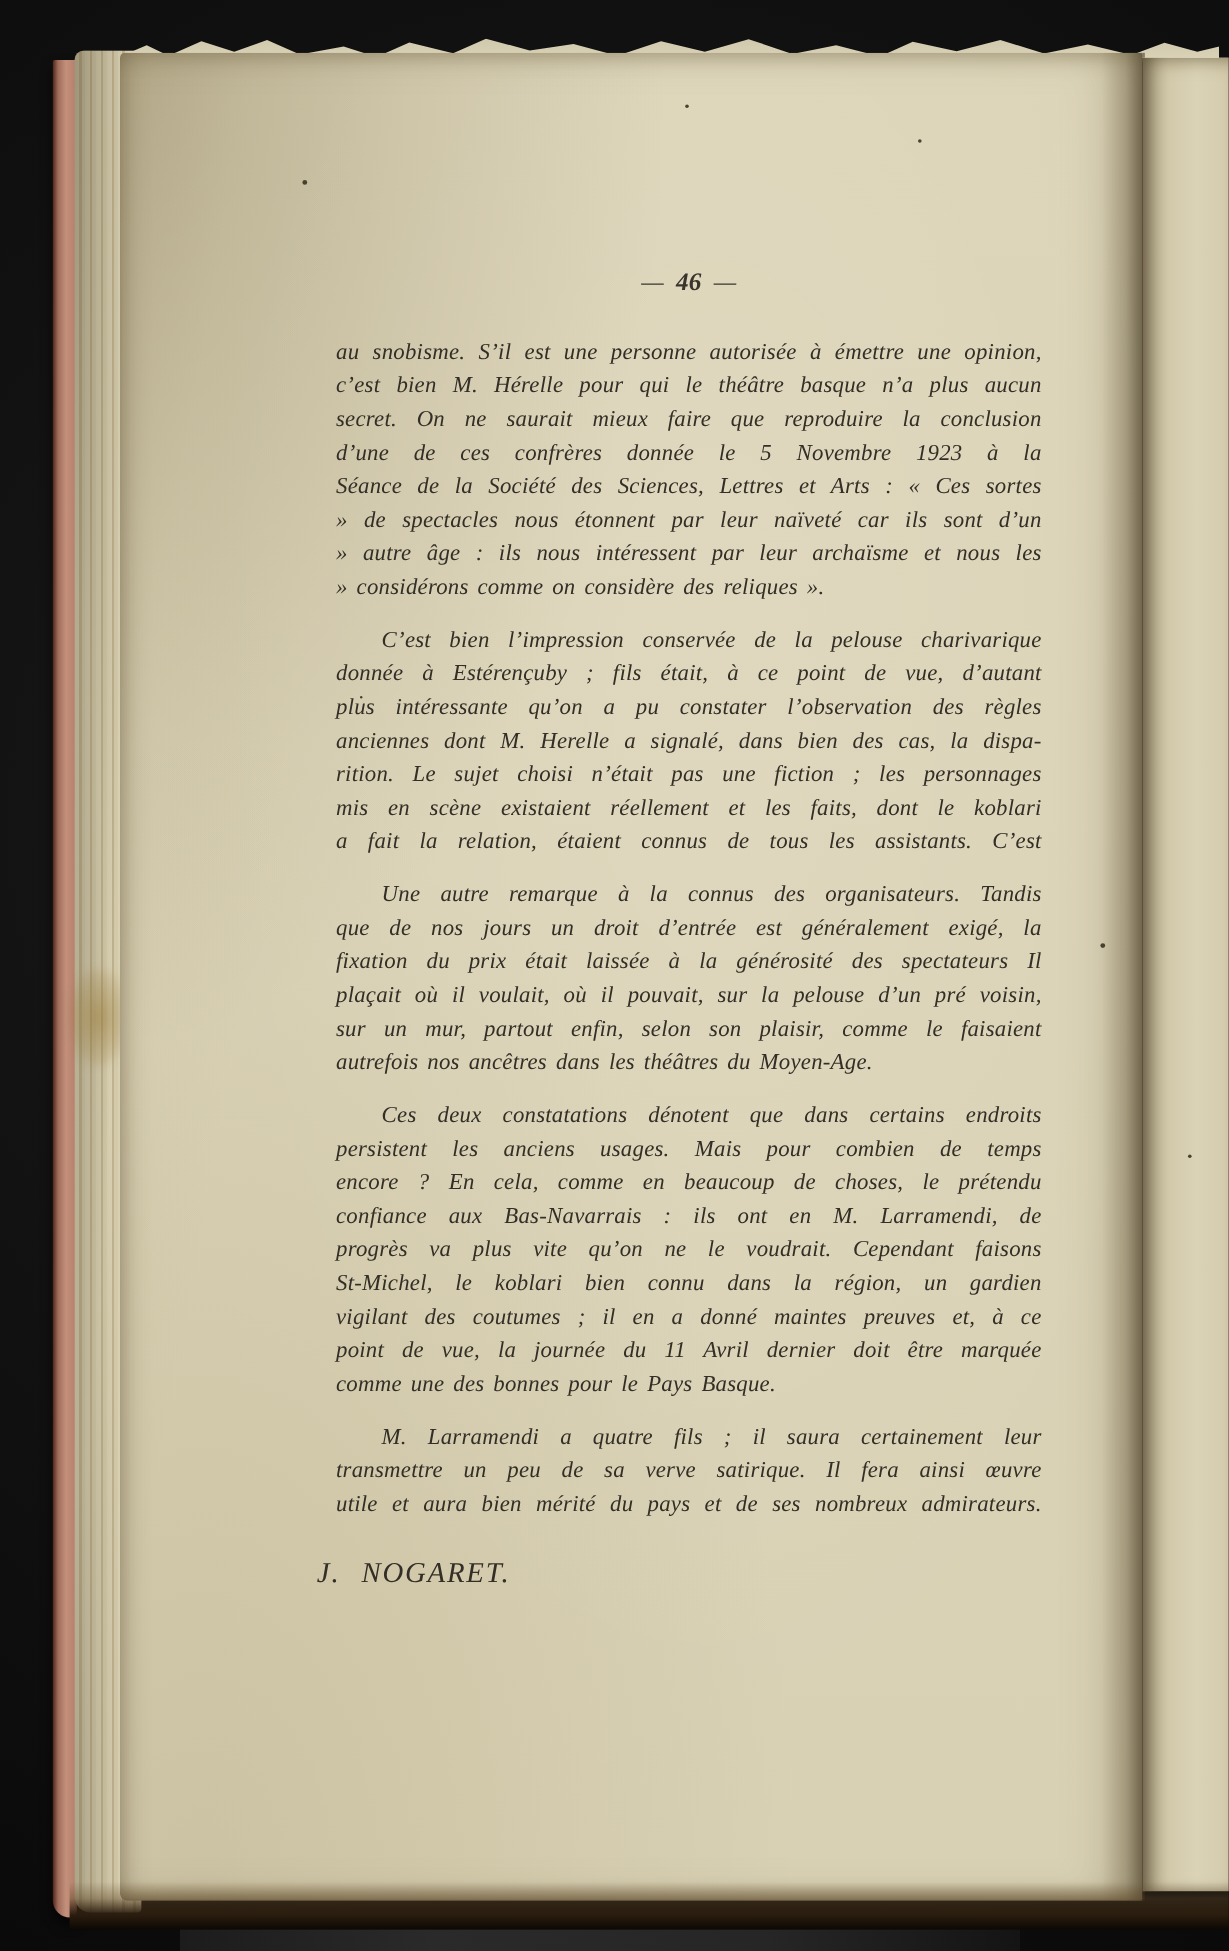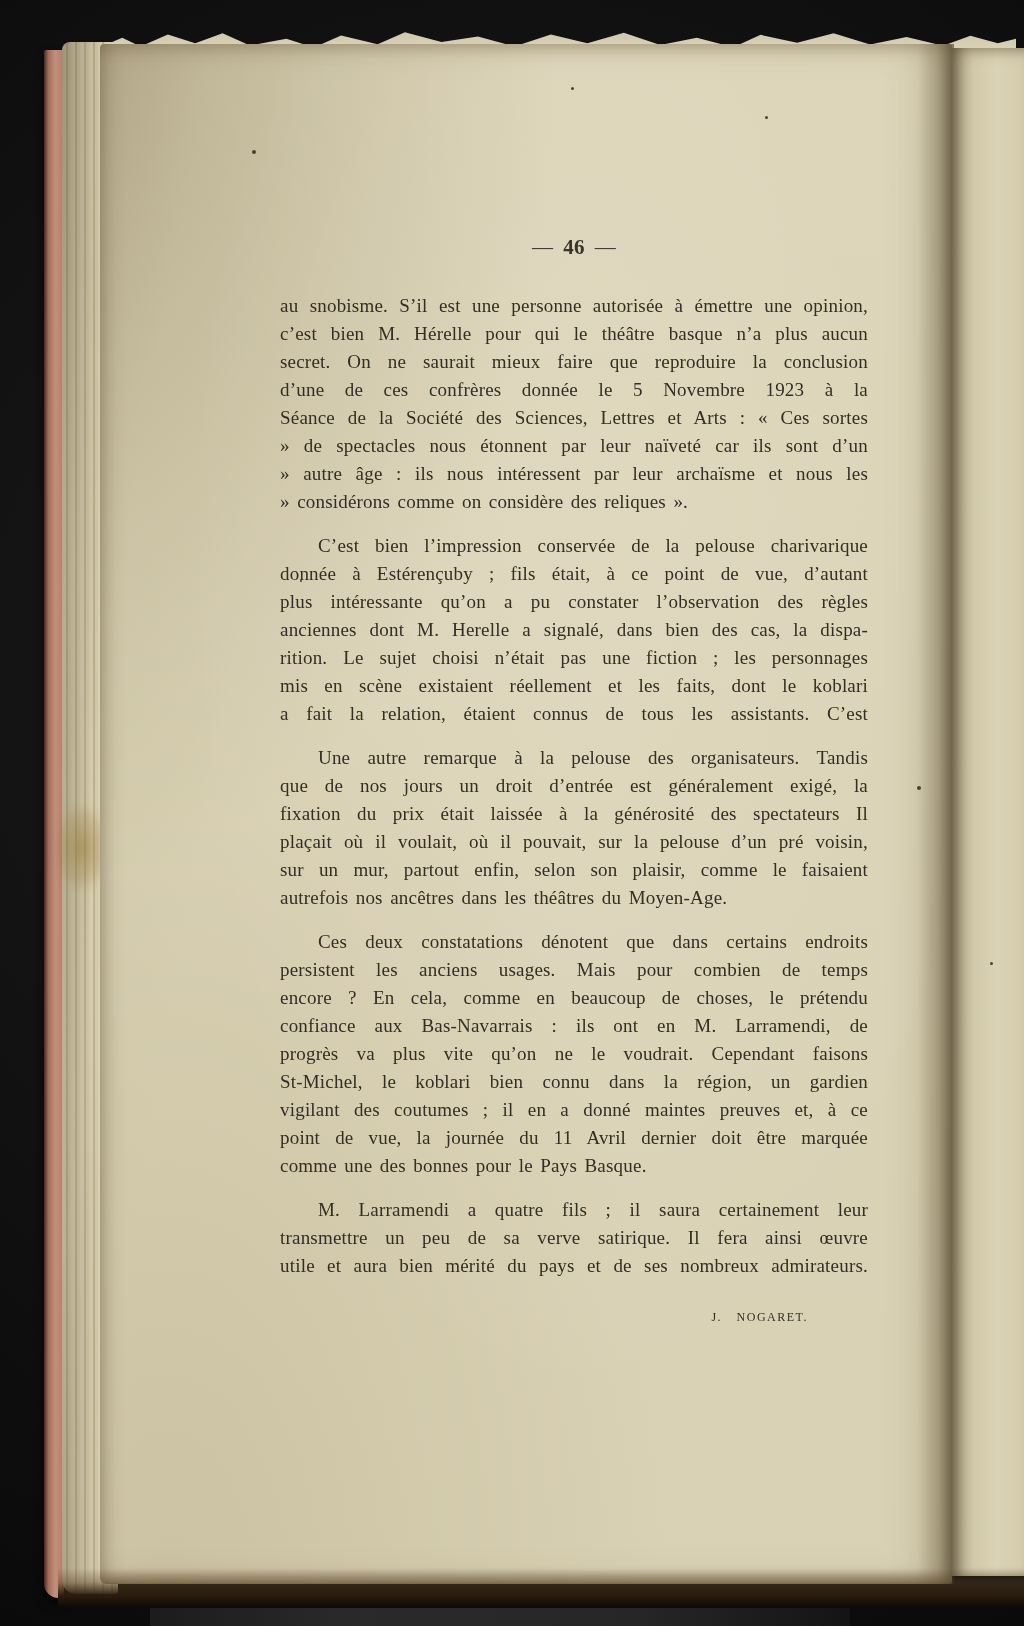--- a/index.html
+++ b/index.html
@@ -52,30 +52,30 @@
   .gutter{position:absolute;left:918px;top:44px;width:36px;height:1540px;
     background:linear-gradient(to right,transparent,rgba(95,80,50,.22) 55%,rgba(62,51,30,.48) 92%,rgba(45,37,22,.55));}
   
   .bottom-shadow{position:absolute;left:58px;top:1568px;width:966px;height:40px;
     background:linear-gradient(to bottom,rgba(120,95,55,0) 0%,rgba(96,72,40,.45) 35%,#2a1c0e 70%,#0c0804 100%);}
   .stain{position:absolute;left:56px;top:806px;width:52px;height:84px;
     background:radial-gradient(ellipse at 50% 50%, rgba(150,118,50,.55), rgba(150,118,50,.18) 60%, transparent 75%);
     filter:blur(3px);}
   .speck{position:absolute;border-radius:50%;background:#49412f;}
   
-  .text-block{position:absolute;left:264px;top:232px;width:620px;color:var(--ink,#332e26);
-    font-size:19px;letter-spacing:.2px;word-spacing:2.5px;}
+  .text-block{position:absolute;left:264px;top:220px;width:620px;color:var(--ink,#332e26);
+    font-size:19px;letter-spacing:.2px;word-spacing:2.5px;font-style:italic;}
   .pg-header{text-align:center;font-size:21px;line-height:30px;margin-bottom:30px;color:#3a352c;}
   .pg-header .num{font-weight:bold;margin:0 10px;}
   .para{margin:16px;}
   .para + .para{margin-top:11px;}
   .line{line-height:28px;text-align:justify;text-align-last:justify;white-space:normal;}
   .line.ragged{text-align-last:left;}
   .line.indent{text-indent:38px;}
-  .signature{margin-top:30px;text-align:right;padding-right:76px;font-size:12px;
+  .signature{margin-top:30px;text-align:left;padding-right:76px;font-size:24px;
     letter-spacing:1.5px;word-spacing:10px;color:#332e26;}
 </style>
 </head>
 <body>
 
 <div class="scene">
   <div class="floor"></div>
   <div class="cover-edge"></div>
   <div class="page-stack"></div>
   <div class="stain"></div>
@@ -110,21 +110,21 @@
         <div class="para">
           <div class="line indent">C’est bien l’impression conservée de la pelouse charivarique</div>
           <div class="line">donnée à Estérençuby ; fils était, à ce point de vue, d’autant</div>
           <div class="line">plus intéressante qu’on a pu constater l’observation des règles</div>
           <div class="line">anciennes dont M. Herelle a signalé, dans bien des cas, la dispa-</div>
           <div class="line">rition. Le sujet choisi n’était pas une fiction ; les personnages</div>
           <div class="line">mis en scène existaient réellement et les faits, dont le koblari</div>
           <div class="line">a fait la relation, étaient connus de tous les assistants. C’est</div>
         </div>
         <div class="para">
-          <div class="line indent">Une autre remarque à la pelouse des organisateurs. Tandis</div>
+          <div class="line indent">Une autre remarque à la connus des organisateurs. Tandis</div>
           <div class="line">que de nos jours un droit d’entrée est généralement exigé, la</div>
           <div class="line">fixation du prix était laissée à la générosité des spectateurs Il</div>
           <div class="line">plaçait où il voulait, où il pouvait, sur la pelouse d’un pré voisin,</div>
           <div class="line">sur un mur, partout enfin, selon son plaisir, comme le faisaient</div>
           <div class="line ragged">autrefois nos ancêtres dans les théâtres du Moyen-Age.</div>
         </div>
         <div class="para">
           <div class="line indent">Ces deux constatations dénotent que dans certains endroits</div>
           <div class="line">persistent les anciens usages. Mais pour combien de temps</div>
           <div class="line">encore ? En cela, comme en beaucoup de choses, le prétendu</div>

